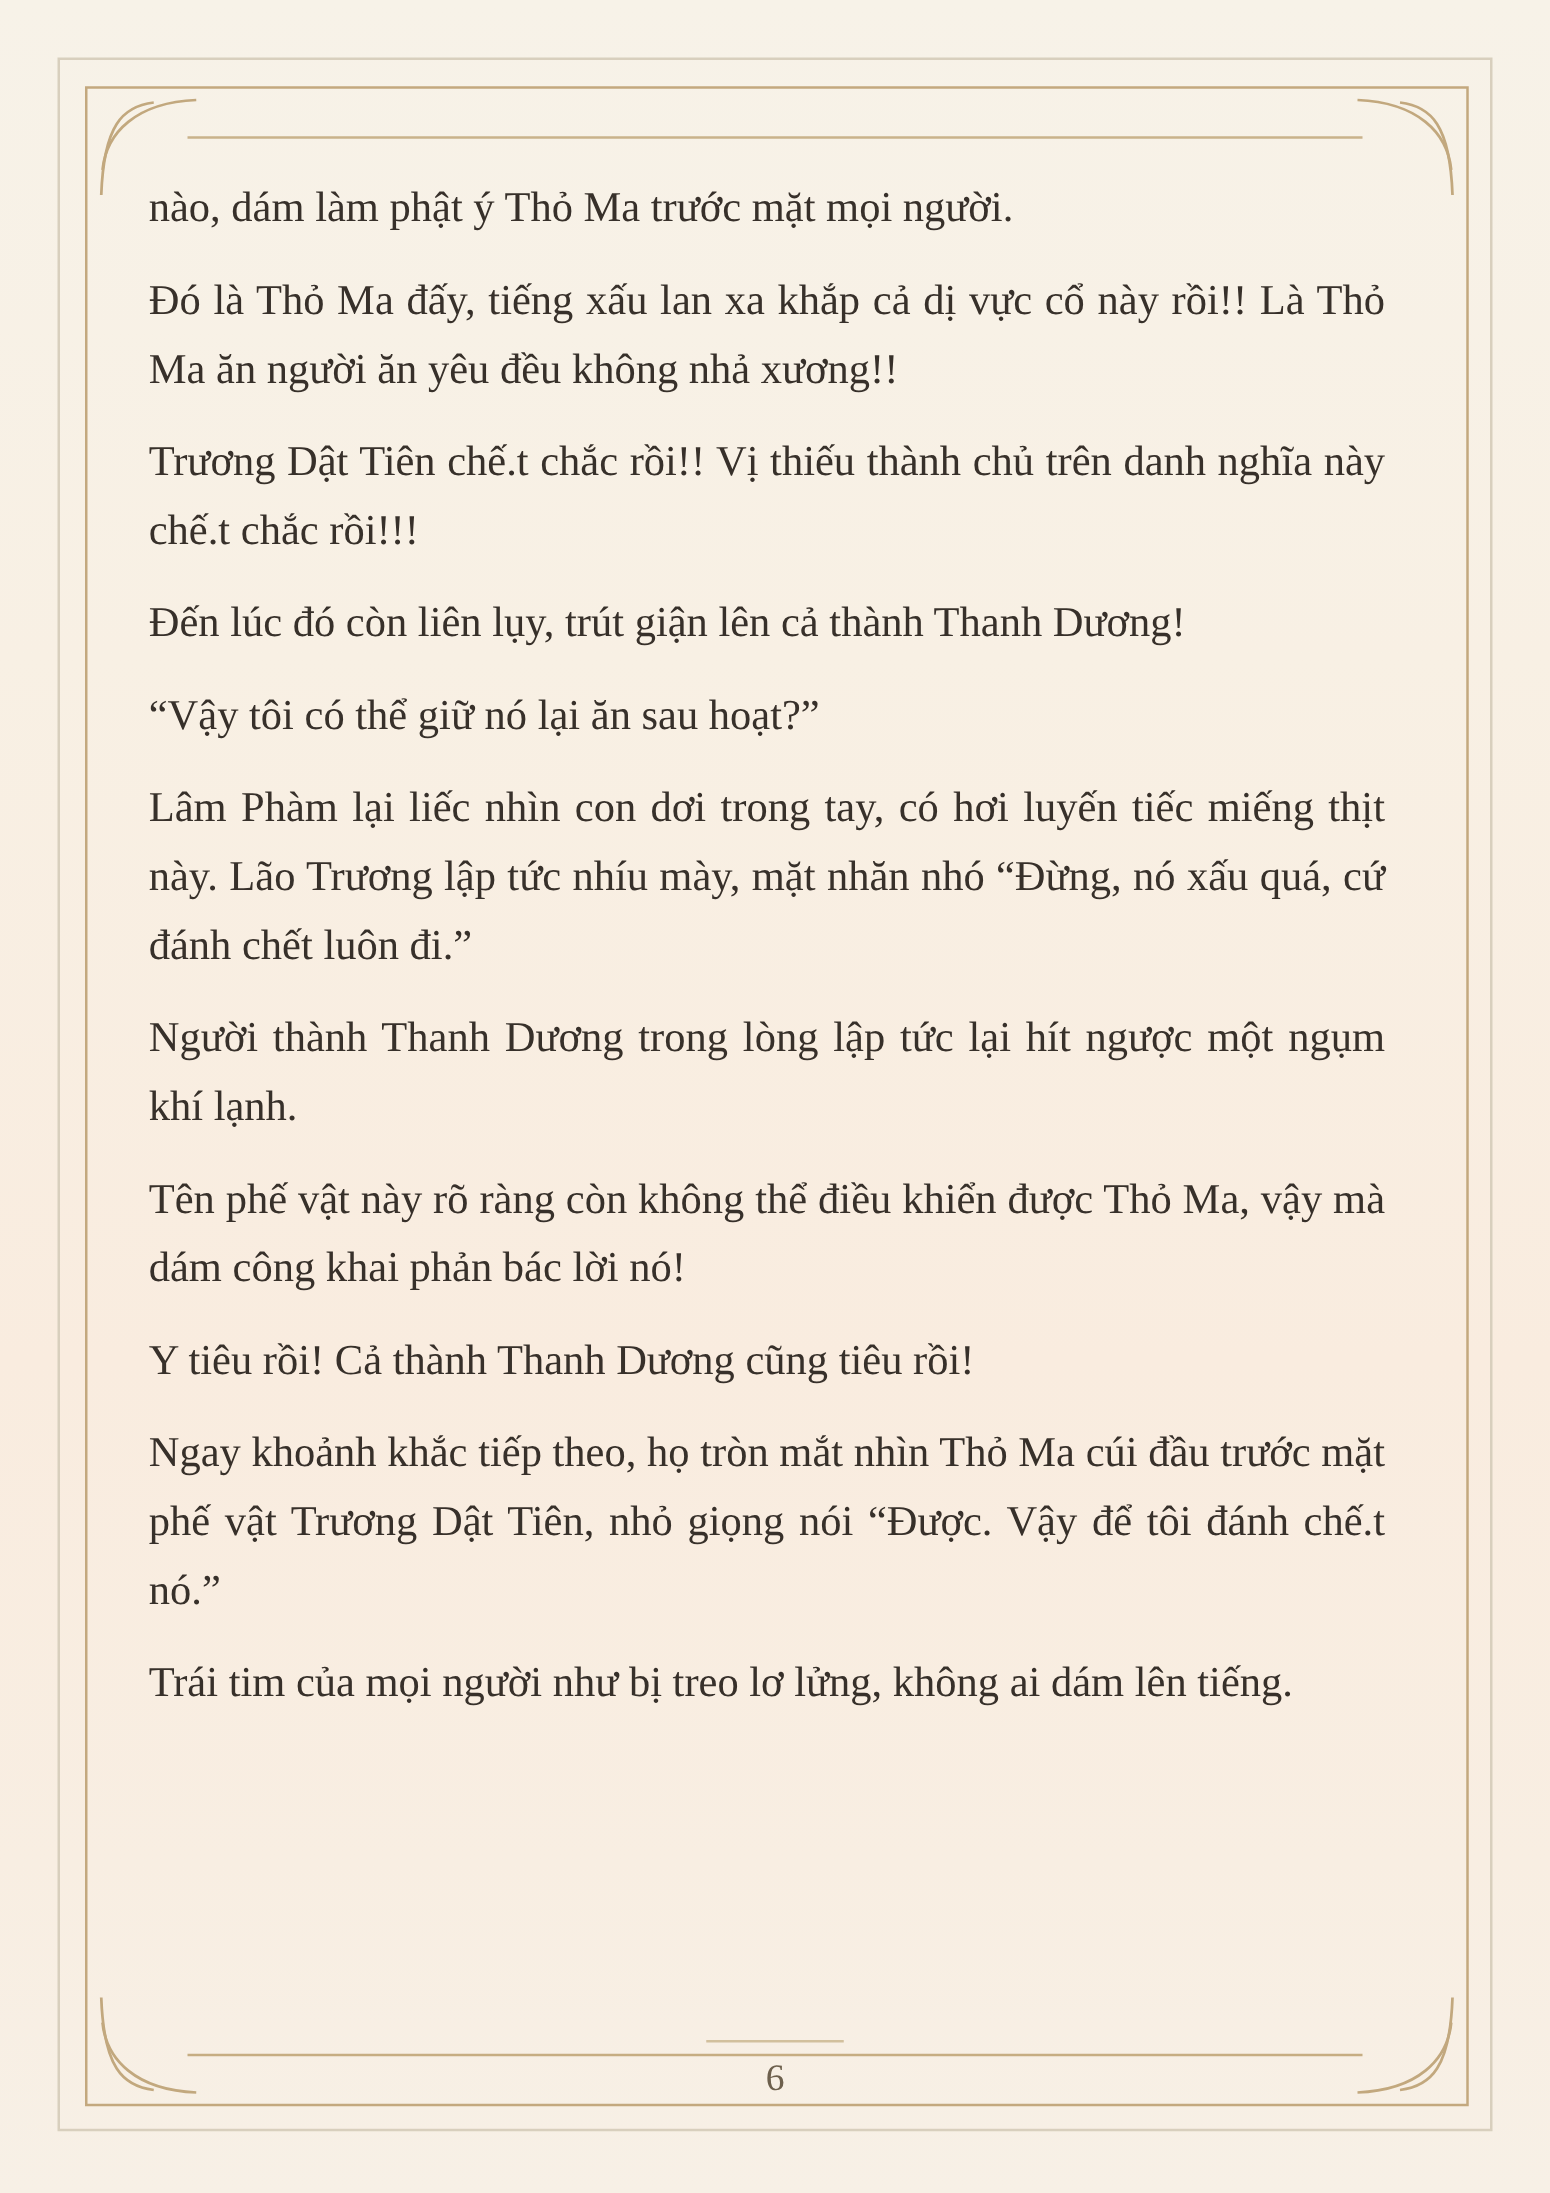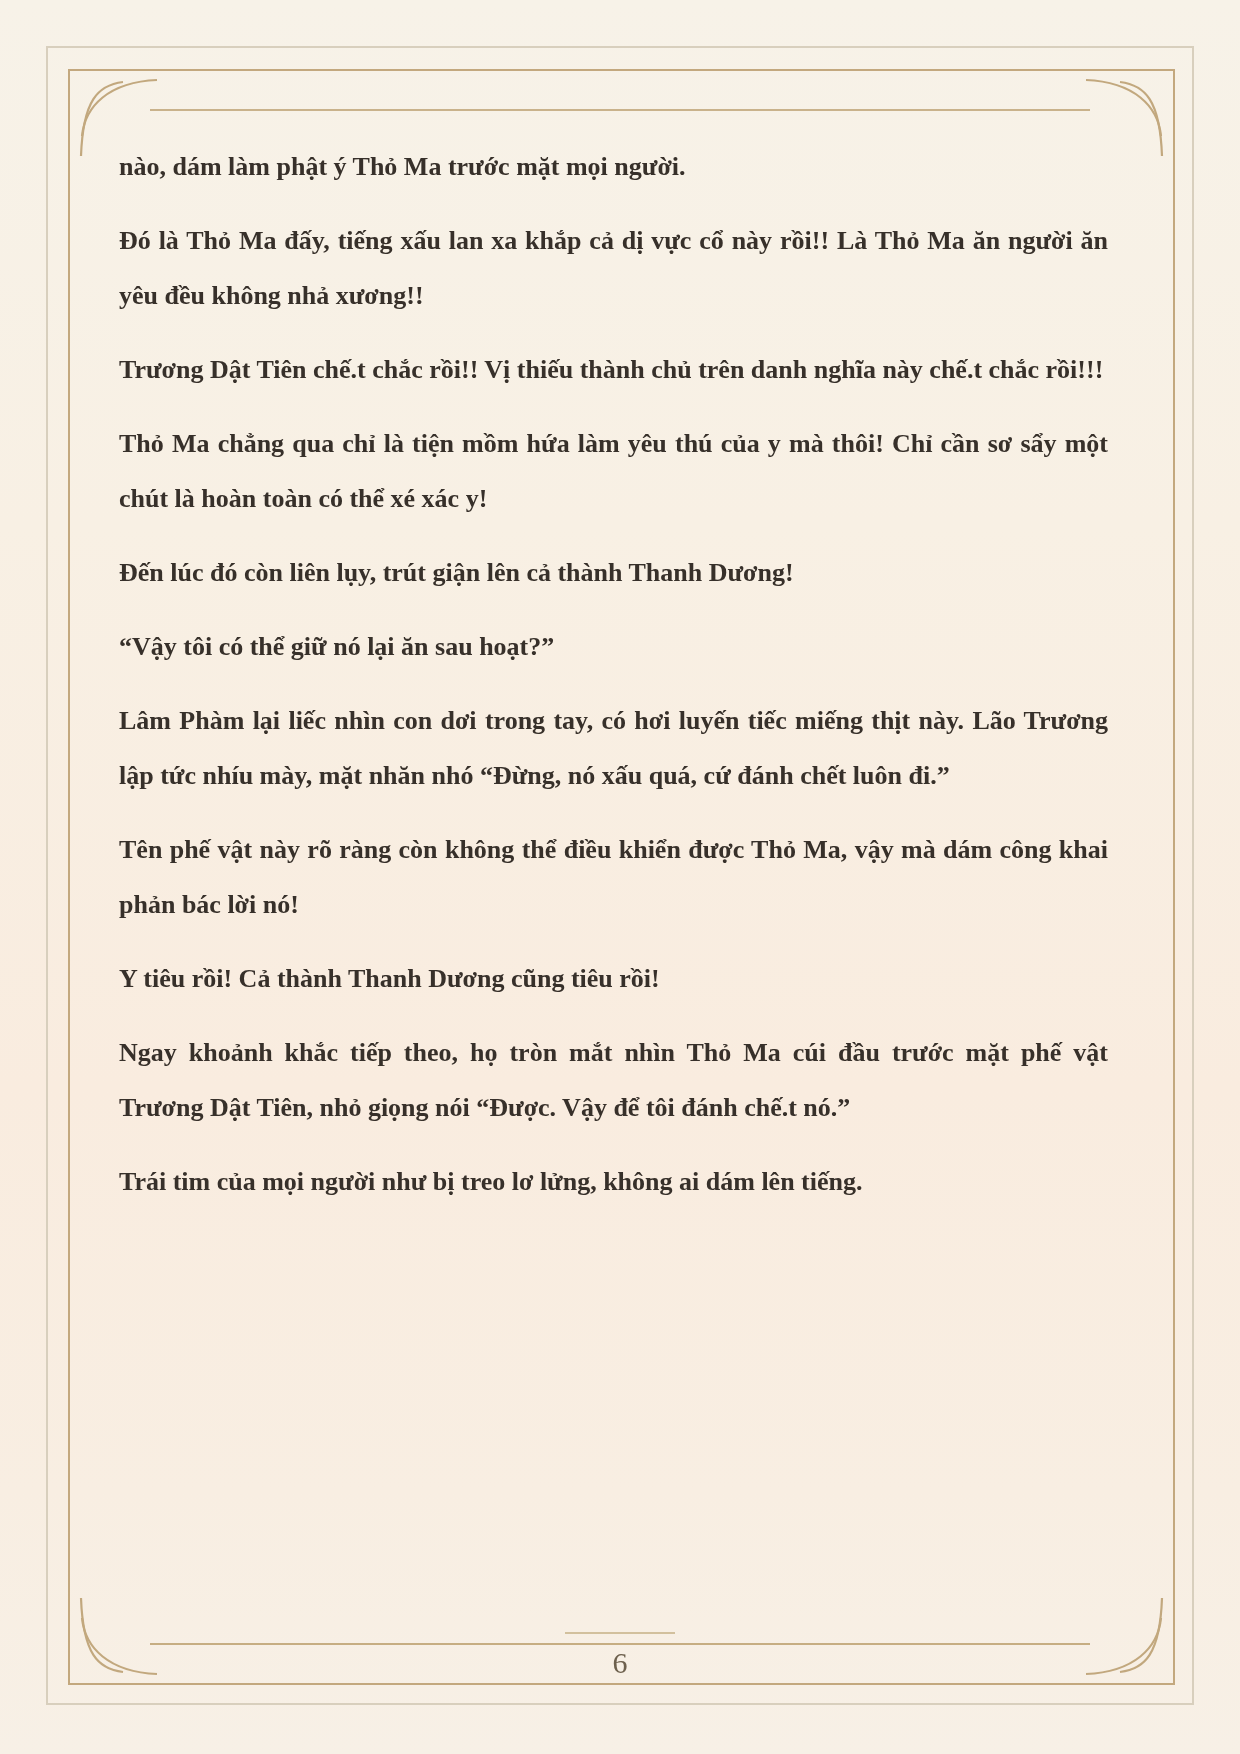--- a/index.html
+++ b/index.html
@@ -54,25 +54,24 @@
     width: 940px; height: 2px;
     background: #c9b28b;
   }
   .content {
     position: absolute;
     left: 119px; top: 139px;
     width: 989px;
   }
   .para {
     margin: 0 0 19px 0;
-    font-size: 26px;
+    font-size: 34px;
     line-height: 55px;
     color: #37302a;
     text-align: justify;
-    font-weight: bold;
   }
   .footer-short-rule {
     position: absolute;
     left: 565px; top: 1632px;
     width: 110px; height: 2px;
     background: #d2c09d;
   }
   .footer-long-rule {
     position: absolute;
     left: 150px; top: 1643px;
@@ -113,24 +112,24 @@
       <path d="M 52 10 C 27 13 12 28 10 84"></path>
     </svg>
   </div>
 
   <div class="top-rule"></div>
 
   <div class="content">
       <p class="para">nào, dám làm phật ý Thỏ Ma trước mặt mọi người.</p>
       <p class="para">Đó là Thỏ Ma đấy, tiếng xấu lan xa khắp cả dị vực cổ này rồi!! Là Thỏ Ma ăn người ăn yêu đều không nhả xương!!</p>
       <p class="para">Trương Dật Tiên chế.t chắc rồi!! Vị thiếu thành chủ trên danh nghĩa này chế.t chắc rồi!!!</p>
-      <p class="para">Thỏ Ma chẳng qua chỉ là tiện mồm hứa làm yêu thú của y mà thôi! Chỉ cần sơ sẩy một chút là hoàn toàn có thể xé xác y!</p>
       <p class="para">Đến lúc đó còn liên lụy, trút giận lên cả thành Thanh Dương!</p>
       <p class="para">“Vậy tôi có thể giữ nó lại ăn sau hoạt?”</p>
       <p class="para">Lâm Phàm lại liếc nhìn con dơi trong tay, có hơi luyến tiếc miếng thịt này. Lão Trương lập tức nhíu mày, mặt nhăn nhó “Đừng, nó xấu quá, cứ đánh chết luôn đi.”</p>
+      <p class="para">Người thành Thanh Dương trong lòng lập tức lại hít ngược một ngụm khí lạnh.</p>
       <p class="para">Tên phế vật này rõ ràng còn không thể điều khiển được Thỏ Ma, vậy mà dám công khai phản bác lời nó!</p>
       <p class="para">Y tiêu rồi! Cả thành Thanh Dương cũng tiêu rồi!</p>
       <p class="para">Ngay khoảnh khắc tiếp theo, họ tròn mắt nhìn Thỏ Ma cúi đầu trước mặt phế vật Trương Dật Tiên, nhỏ giọng nói “Được. Vậy để tôi đánh chế.t nó.”</p>
       <p class="para">Trái tim của mọi người như bị treo lơ lửng, không ai dám lên tiếng.</p>
     </div>
 
   <div class="footer-short-rule"></div>
   <div class="footer-long-rule"></div>
   <div class="page-number">6</div>
 

